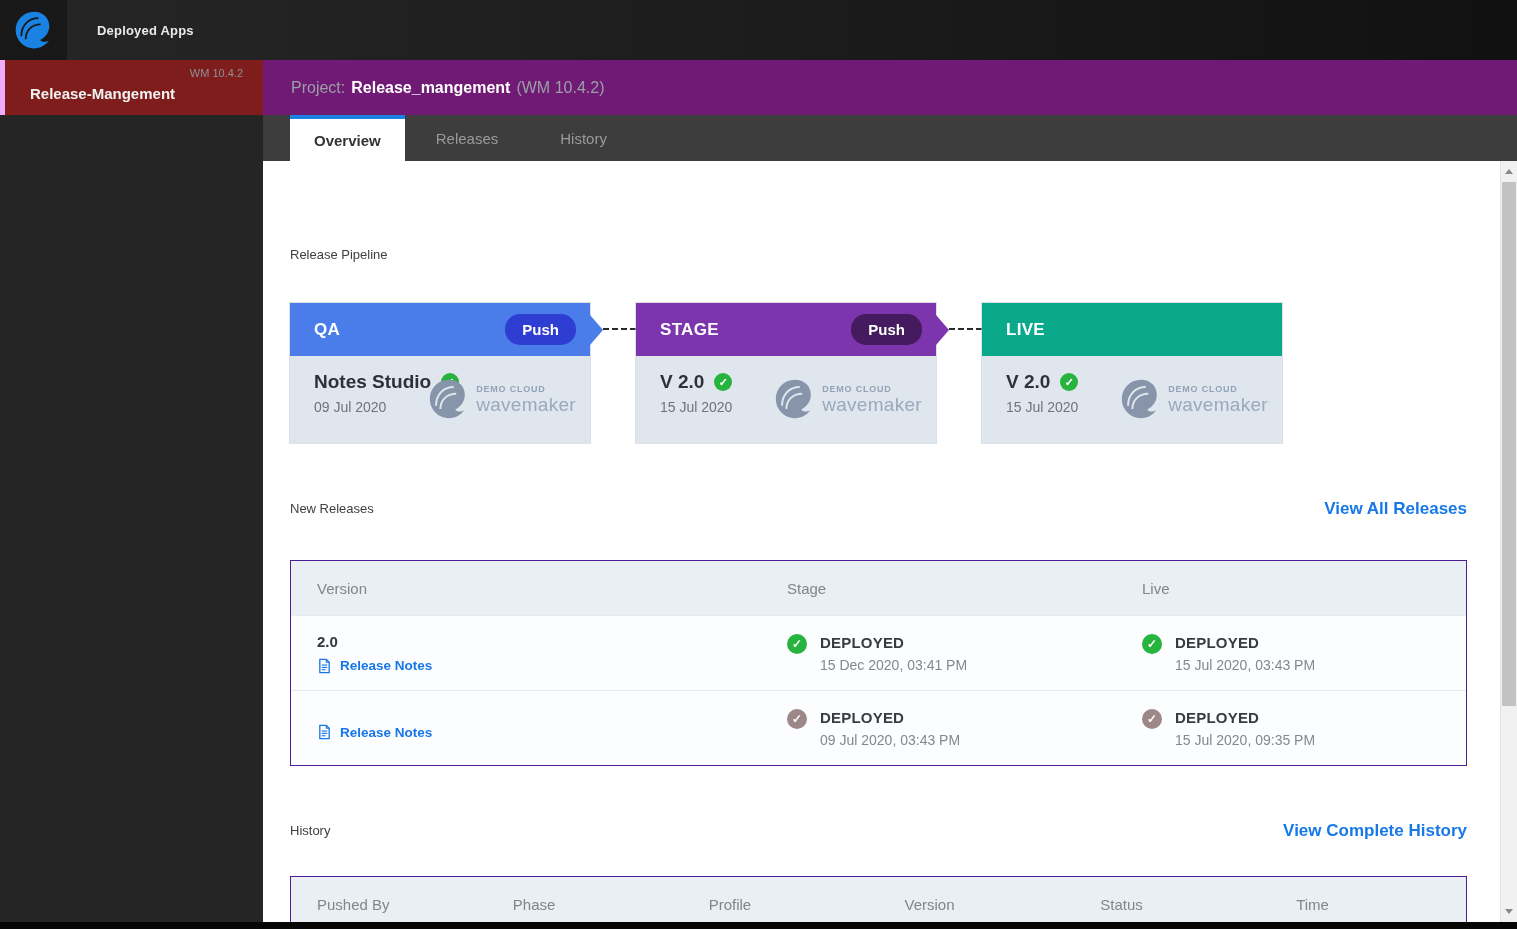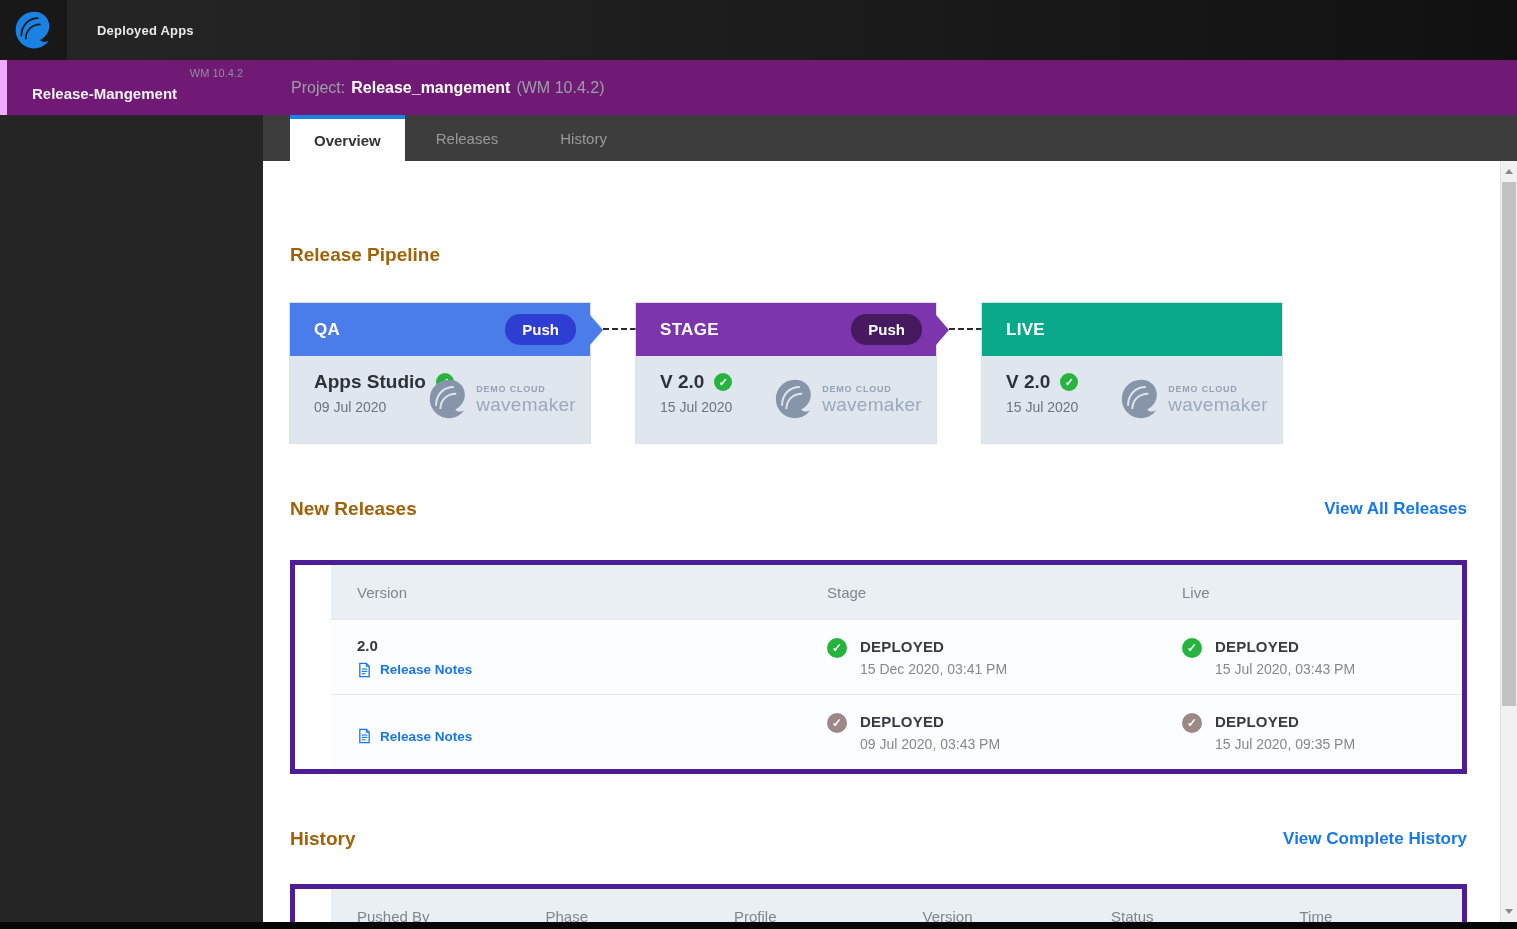--- a/index.html
+++ b/index.html
@@ -13,38 +13,38 @@
   .topbar {
     position:absolute; top:0; left:0; right:0; height:60px;
     background:linear-gradient(90deg,#262626 0%,#1d1d1d 45%,#111 100%);
     display:flex; align-items:center;
   }
   .logo-box { width:67px; height:60px; background:#181818; display:flex; align-items:center; justify-content:center; }
   .topbar-title { margin-left:30px; color:#e9e9e9; font-size:13px; font-weight:bold; letter-spacing:.2px; }
 
   
   .sidebar { position:absolute; left:0; top:60px; width:263px; bottom:7px; background:#252525; }
-  .sidebar-item { position:relative; height:55px; background:#701a75; border-left:7px solid #f0abfc;text-decoration:underline; }
+  .sidebar-item { position:relative; height:55px; background:#7f1d1d; border-left:5px solid #f0abfc;text-decoration:underline; }
   .sidebar-item .app-name { position:absolute; left:25px; bottom:13px; color:#f2f2f2; font-weight:bold; font-size:15px; }
   .sidebar-item .app-ver { position:absolute; right:20px; top:7px; color:#8d9196; font-size:11px; }
 
   
   .project-bar {
     position:absolute; left:263px; top:60px; right:0; height:55px; background:#701a75;
     display:flex; align-items:center; padding-left:28px; font-size:16px; color:#9aa0a6;
   }
   .project-bar .pname { color:#fff; font-weight:bold; margin:0 6px 0 6px; }
   .tab-bar { position:absolute; left:263px; top:115px; right:0; height:46px; background:#3d3d3d; display:flex; padding-left:27px; }
   .tab { display:flex; align-items:center; padding:0 31px; font-size:15px; color:#9a9a9a; cursor:pointer; }
   .tab.active { background:#fff; color:#333; border-top:4px solid #1a82e2; padding:0 24px; font-weight:bold; }
 
   
   .content { position:absolute; left:263px; top:161px; right:17px; bottom:7px; background:#fff; padding:0 33px 0 27px; overflow:hidden; }
   .sec-head-row { display:flex; justify-content:space-between; align-items:center; }
-  h2.sec-title { font-size:19px; line-height:22px; color:#a16207; font-weight:bold; }
+  h2.sec-title { font-size:13px; line-height:22px; color:#404040; font-weight:normal; }
   .sec-link { font-size:17px; font-weight:bold; color:#1778e8; text-decoration:none; cursor:pointer; }
   .mt-pipeline { margin-top:83px; }
   .mt-newrel  { margin-top:55px; }
   .mt-history { margin-top:54px; }
 
   
   .pipeline-row { margin-top:37px; display:flex; align-items:flex-start; }
   .stage-card { position:relative; width:300px; height:140px; box-shadow:0 0 0 1px rgba(190,200,212,.55); }
   .stage-head { position:relative; height:53px; display:flex; align-items:center; padding:0 14px 0 24px; }
   .stage-name { color:#fff; font-size:17px; font-weight:bold; letter-spacing:.3px; }
@@ -60,21 +60,21 @@
   .check-badge.lg::before { font-size:12px; }
   .stage-date { margin-top:6px; font-size:14px; color:#6f737a; }
   .brand { position:absolute; right:14px; top:20px; display:flex; }
   .brand-text { margin-left:4px; padding-top:8px; }
   .brand-line1 { font-size:9px; font-weight:bold; color:#93a2b6; letter-spacing:.8px; }
   .brand-line2 { font-size:19px; color:#9aa9bc; letter-spacing:.3px; margin-top:0px; }
   .connector { width:46px; height:53px; position:relative; flex:none; }
   .connector::before { content:""; position:absolute; left:13px; right:0; top:25px; border-top:2px dashed #2b2b2b; }
 
   
-  .panel { margin-top:40px; border:5px solid #4c1d95;padding-left:36px; }
+  .panel { margin-top:40px; border:1px solid #4c1d95; }
   .panel.history-panel { margin-top:34px; }
   .thead { background:#e9eff3; height:54px; display:grid; align-items:center; color:#80868d; font-size:15px; }
   .nr-grid { grid-template-columns:470px 355px 1fr; }
   .hist-grid { grid-template-columns:repeat(6,1fr); }
   .thead .cell, .trow .cell { padding-left:26px; }
   .trow { background:#fcfdfe; height:75px; display:grid; align-items:center; border-top:1px solid #e4eaee; }
   .ver { font-size:15px; font-weight:bold; color:#33363c; }
   .notes-link { display:flex; align-items:center; margin-top:8px; color:#1877e8; font-size:13.5px; font-weight:bold; text-decoration:none; cursor:pointer; }
   .notes-link span { margin-left:8px; }
   .status-cell { display:flex; align-items:flex-start; }
@@ -137,21 +137,21 @@
     <div class="pipeline-row">
 
       <div class="stage-card">
         <div class="stage-head" style="background-color: rgb(74, 125, 233);">
           <span class="stage-name">QA</span>
           <button class="push-btn" style="background-color: rgb(46, 62, 210);">Push</button>
           <span class="head-arrow" style="border-left-color: rgb(74, 125, 233);"></span>
         </div>
         <div class="stage-body">
           <div class="ver-row">
-            <span class="ver-label">Apps Studio</span>
+            <span class="ver-label">Notes Studio</span>
             <span class="check-badge" style="background-color: rgb(39, 180, 62);"></span>
           </div>
           <div class="stage-date">09 Jul 2020</div>
           <div class="brand">
             <svg width="46" height="46" viewBox="0 0 48 48">
               <path d="M24 4 C12.5 4 4 13 4 24 C4 35 13 44 24 44 C30.5 44 36.5 40.8 40 35.5 C36 38 32.5 37.5 30.5 35 C37 31.5 40.5 26 40.5 19.5 C40.5 10.5 33.5 4 24 4 Z" fill="#8795aa"></path>
               <path d="M10.5 31 C10.5 19.5 18 11.5 29 11.5" stroke="#dfe6ee" stroke-width="2" fill="none"></path>
               <path d="M15 34.5 C15 25.5 21.5 18.5 31.5 18.5" stroke="#dfe6ee" stroke-width="2" fill="none"></path>
             </svg>
             <div class="brand-text">

